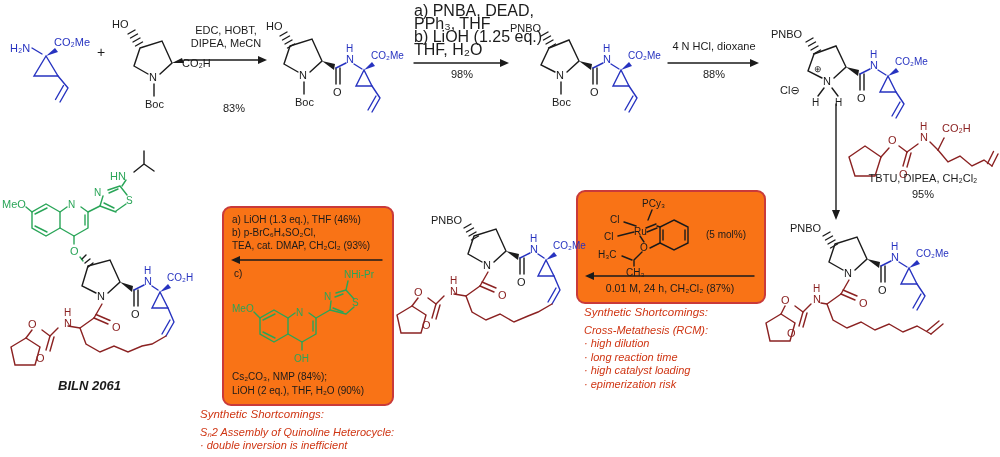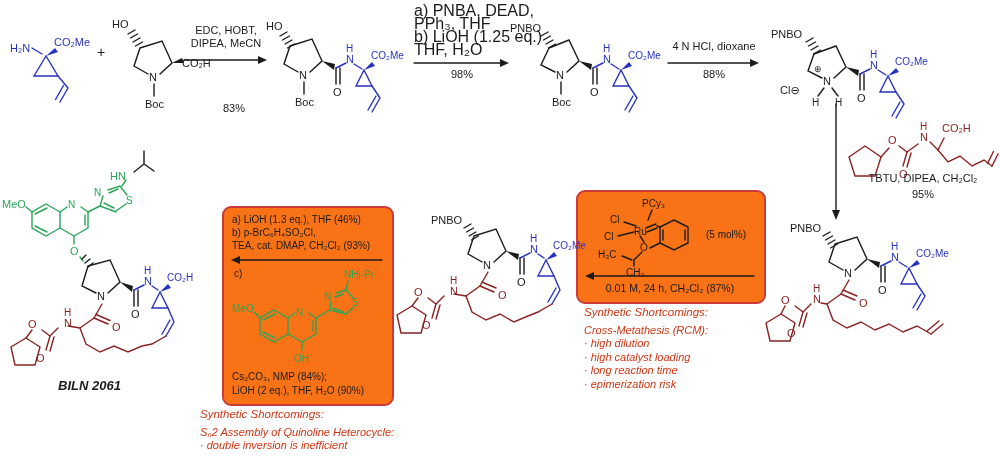--- a/index.html
+++ b/index.html
@@ -232,22 +232,22 @@
       <path d="M170,6 L10,6"></path>
         <polygon fill="#1b1b1b" points="10,2 1,6 10,10"></polygon>
     </svg>
     <div class="txt ctr" style="left:0;top:90px;width:184px;font-size:10.5px;">0.01 M, 24 h, CH₂Cl₂ (87%)</div>
   </div>
 
   <div class="abs red-note" style="left:584px;top:306px;width:185px;">
     <div class="t">Synthetic Shortcomings:</div>
     <div>Cross-Metathesis (RCM):</div>
     <div>· high dilution</div>
+    <div>· long reaction time</div>
     <div>· high catalyst loading</div>
-    <div>· long reaction time</div>
     <div>· epimerization risk</div>
   </div>
 
   <svg class="abs" style="left:392px;top:204px;" width="200" height="160" viewBox="0 0 200 160">
     <g>
       <path d="M72,24 L79,20 M74.5,28 L81.5,24 M77,32 L84,28 M79.5,36 L86.5,32"></path>
       <path d="M82,32 L104,25 L114,47 L102,58 M90,58 L76,50 L82,32"></path>
       <polygon fill="#1b1b1b" points="114,47 127,50 126,56"></polygon>
       <path d="M128,54 L128,70 M132,54 L132,70"></path>
       <path class="bl" d="M128,54 L138,49 M146,50 L152,54"></path>

